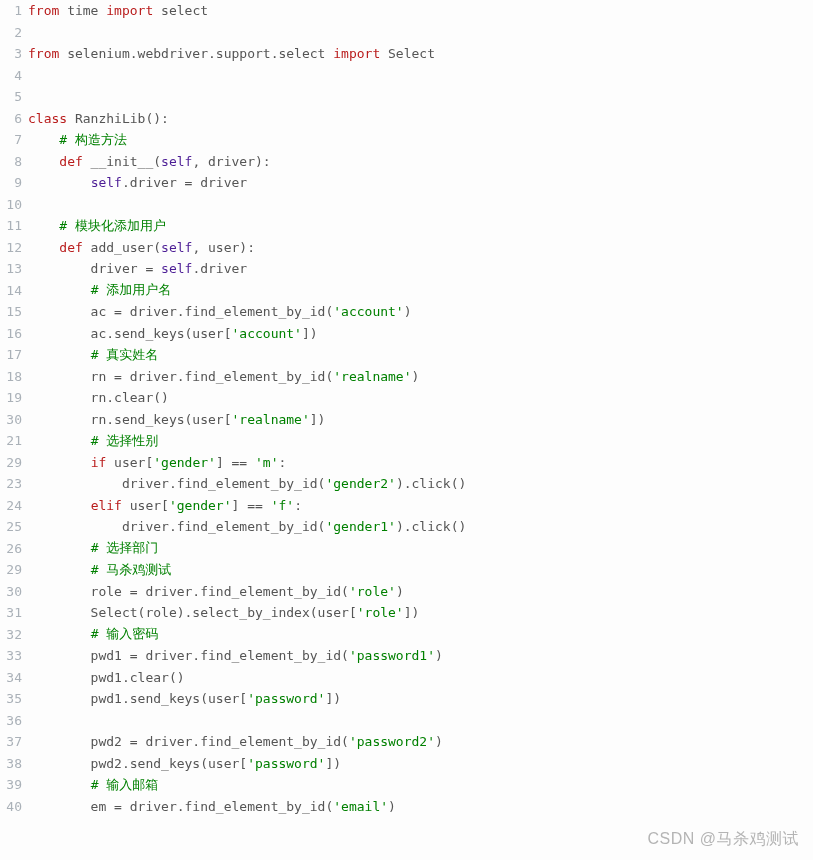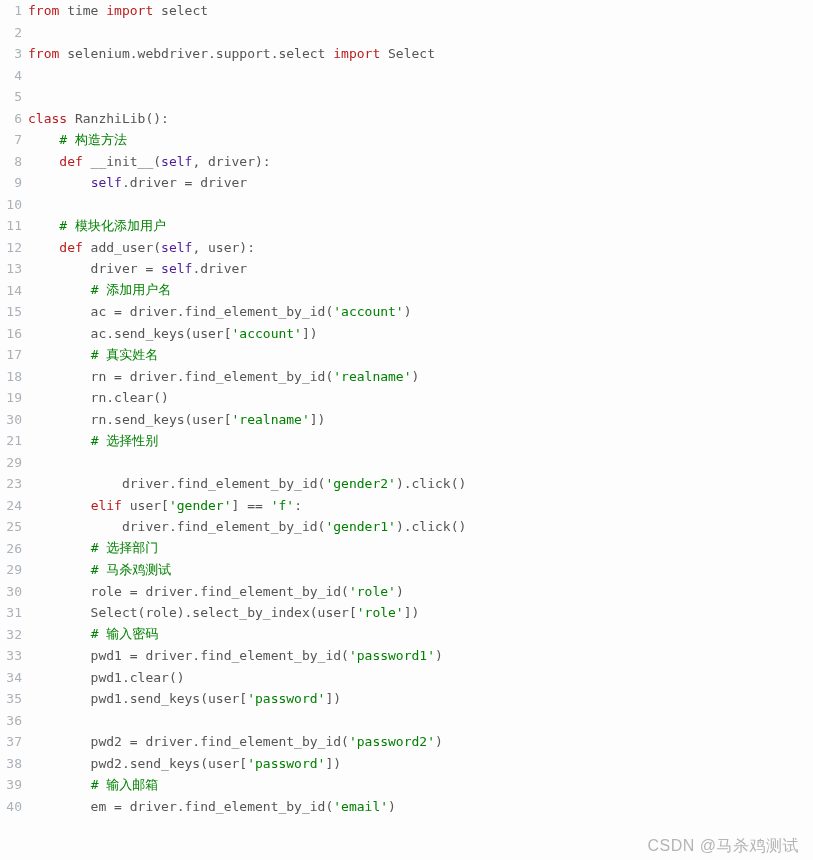--- a/index.html
+++ b/index.html
@@ -4,21 +4,21 @@
 <style>
   html,body{margin:0;padding:0;background:#fdfdfd;width:813px;height:860px;overflow:hidden;font-family:Consolas,Menlo,monospace;}
   .code-block{position:relative;width:813px;height:860px;background:#fdfdfd;}
   .line{display:flex;height:21.5px;align-items:center;font-size:13px;white-space:pre;}
   .lineno{width:22px;text-align:right;color:#aab1b8;user-select:none;flex-shrink:0;}
   .code{padding-left:6px;color:#555;}
   .kw{color:#b91c1c;}
   .str{color:#008000;}
   .cm{color:#008000;}
   .kw-self{color:#4c1d95;}
-  .watermark{position:absolute;right:14px;bottom:3px;color:rgba(120,120,120,0.55);font-family:"Microsoft YaHei",Arial,sans-serif;font-size:16px;letter-spacing:0.5px;pointer-events:none;}
+  .watermark{position:absolute;right:14px;bottom:10px;color:rgba(120,120,120,0.55);font-family:"Microsoft YaHei",Arial,sans-serif;font-size:16px;letter-spacing:0.5px;pointer-events:none;}
 </style>
 </head>
 <body>
 
 <div class="code-block">
   <div id="lines-container">
       <div class="line"><span class="lineno">1</span><span class="code"><span class="kw">from</span><span> time </span><span class="kw">import</span><span> select</span></span></div>
       <div class="line"><span class="lineno">2</span><span class="code"></span></div>
       <div class="line"><span class="lineno">3</span><span class="code"><span class="kw">from</span><span> selenium.webdriver.support.select </span><span class="kw">import</span><span> Select</span></span></div>
       <div class="line"><span class="lineno">4</span><span class="code"></span></div>
@@ -32,21 +32,21 @@
       <div class="line"><span class="lineno">12</span><span class="code"><span>    </span><span class="kw">def</span><span> add_user(</span><span class="kw-self">self</span><span>, user):</span></span></div>
       <div class="line"><span class="lineno">13</span><span class="code"><span>        driver = </span><span class="kw-self">self</span><span>.driver</span></span></div>
       <div class="line"><span class="lineno">14</span><span class="code"><span>        </span><span class="cm"># 添加用户名</span></span></div>
       <div class="line"><span class="lineno">15</span><span class="code"><span>        ac = driver.find_element_by_id(</span><span class="str">'account'</span><span>)</span></span></div>
       <div class="line"><span class="lineno">16</span><span class="code"><span>        ac.send_keys(user[</span><span class="str">'account'</span><span>])</span></span></div>
       <div class="line"><span class="lineno">17</span><span class="code"><span>        </span><span class="cm"># 真实姓名</span></span></div>
       <div class="line"><span class="lineno">18</span><span class="code"><span>        rn = driver.find_element_by_id(</span><span class="str">'realname'</span><span>)</span></span></div>
       <div class="line"><span class="lineno">19</span><span class="code"><span>        rn.clear()</span></span></div>
       <div class="line"><span class="lineno">30</span><span class="code"><span>        rn.send_keys(user[</span><span class="str">'realname'</span><span>])</span></span></div>
       <div class="line"><span class="lineno">21</span><span class="code"><span>        </span><span class="cm"># 选择性别</span></span></div>
-      <div class="line"><span class="lineno">29</span></div>
+      <div class="line"><span class="lineno">29</span><span class="code"><span>        </span><span class="kw">if</span><span> user[</span><span class="str">'gender'</span><span>] == </span><span class="str">'m'</span><span>:</span></span></div>
       <div class="line"><span class="lineno">23</span><span class="code"><span>            driver.find_element_by_id(</span><span class="str">'gender2'</span><span>).click()</span></span></div>
       <div class="line"><span class="lineno">24</span><span class="code"><span>        </span><span class="kw">elif</span><span> user[</span><span class="str">'gender'</span><span>] == </span><span class="str">'f'</span><span>:</span></span></div>
       <div class="line"><span class="lineno">25</span><span class="code"><span>            driver.find_element_by_id(</span><span class="str">'gender1'</span><span>).click()</span></span></div>
       <div class="line"><span class="lineno">26</span><span class="code"><span>        </span><span class="cm"># 选择部门</span></span></div>
       <div class="line"><span class="lineno">29</span><span class="code"><span>        </span><span class="cm"># 马杀鸡测试</span></span></div>
       <div class="line"><span class="lineno">30</span><span class="code"><span>        role = driver.find_element_by_id(</span><span class="str">'role'</span><span>)</span></span></div>
       <div class="line"><span class="lineno">31</span><span class="code"><span>        Select(role).select_by_index(user[</span><span class="str">'role'</span><span>])</span></span></div>
       <div class="line"><span class="lineno">32</span><span class="code"><span>        </span><span class="cm"># 输入密码</span></span></div>
       <div class="line"><span class="lineno">33</span><span class="code"><span>        pwd1 = driver.find_element_by_id(</span><span class="str">'password1'</span><span>)</span></span></div>
       <div class="line"><span class="lineno">34</span><span class="code"><span>        pwd1.clear()</span></span></div>

